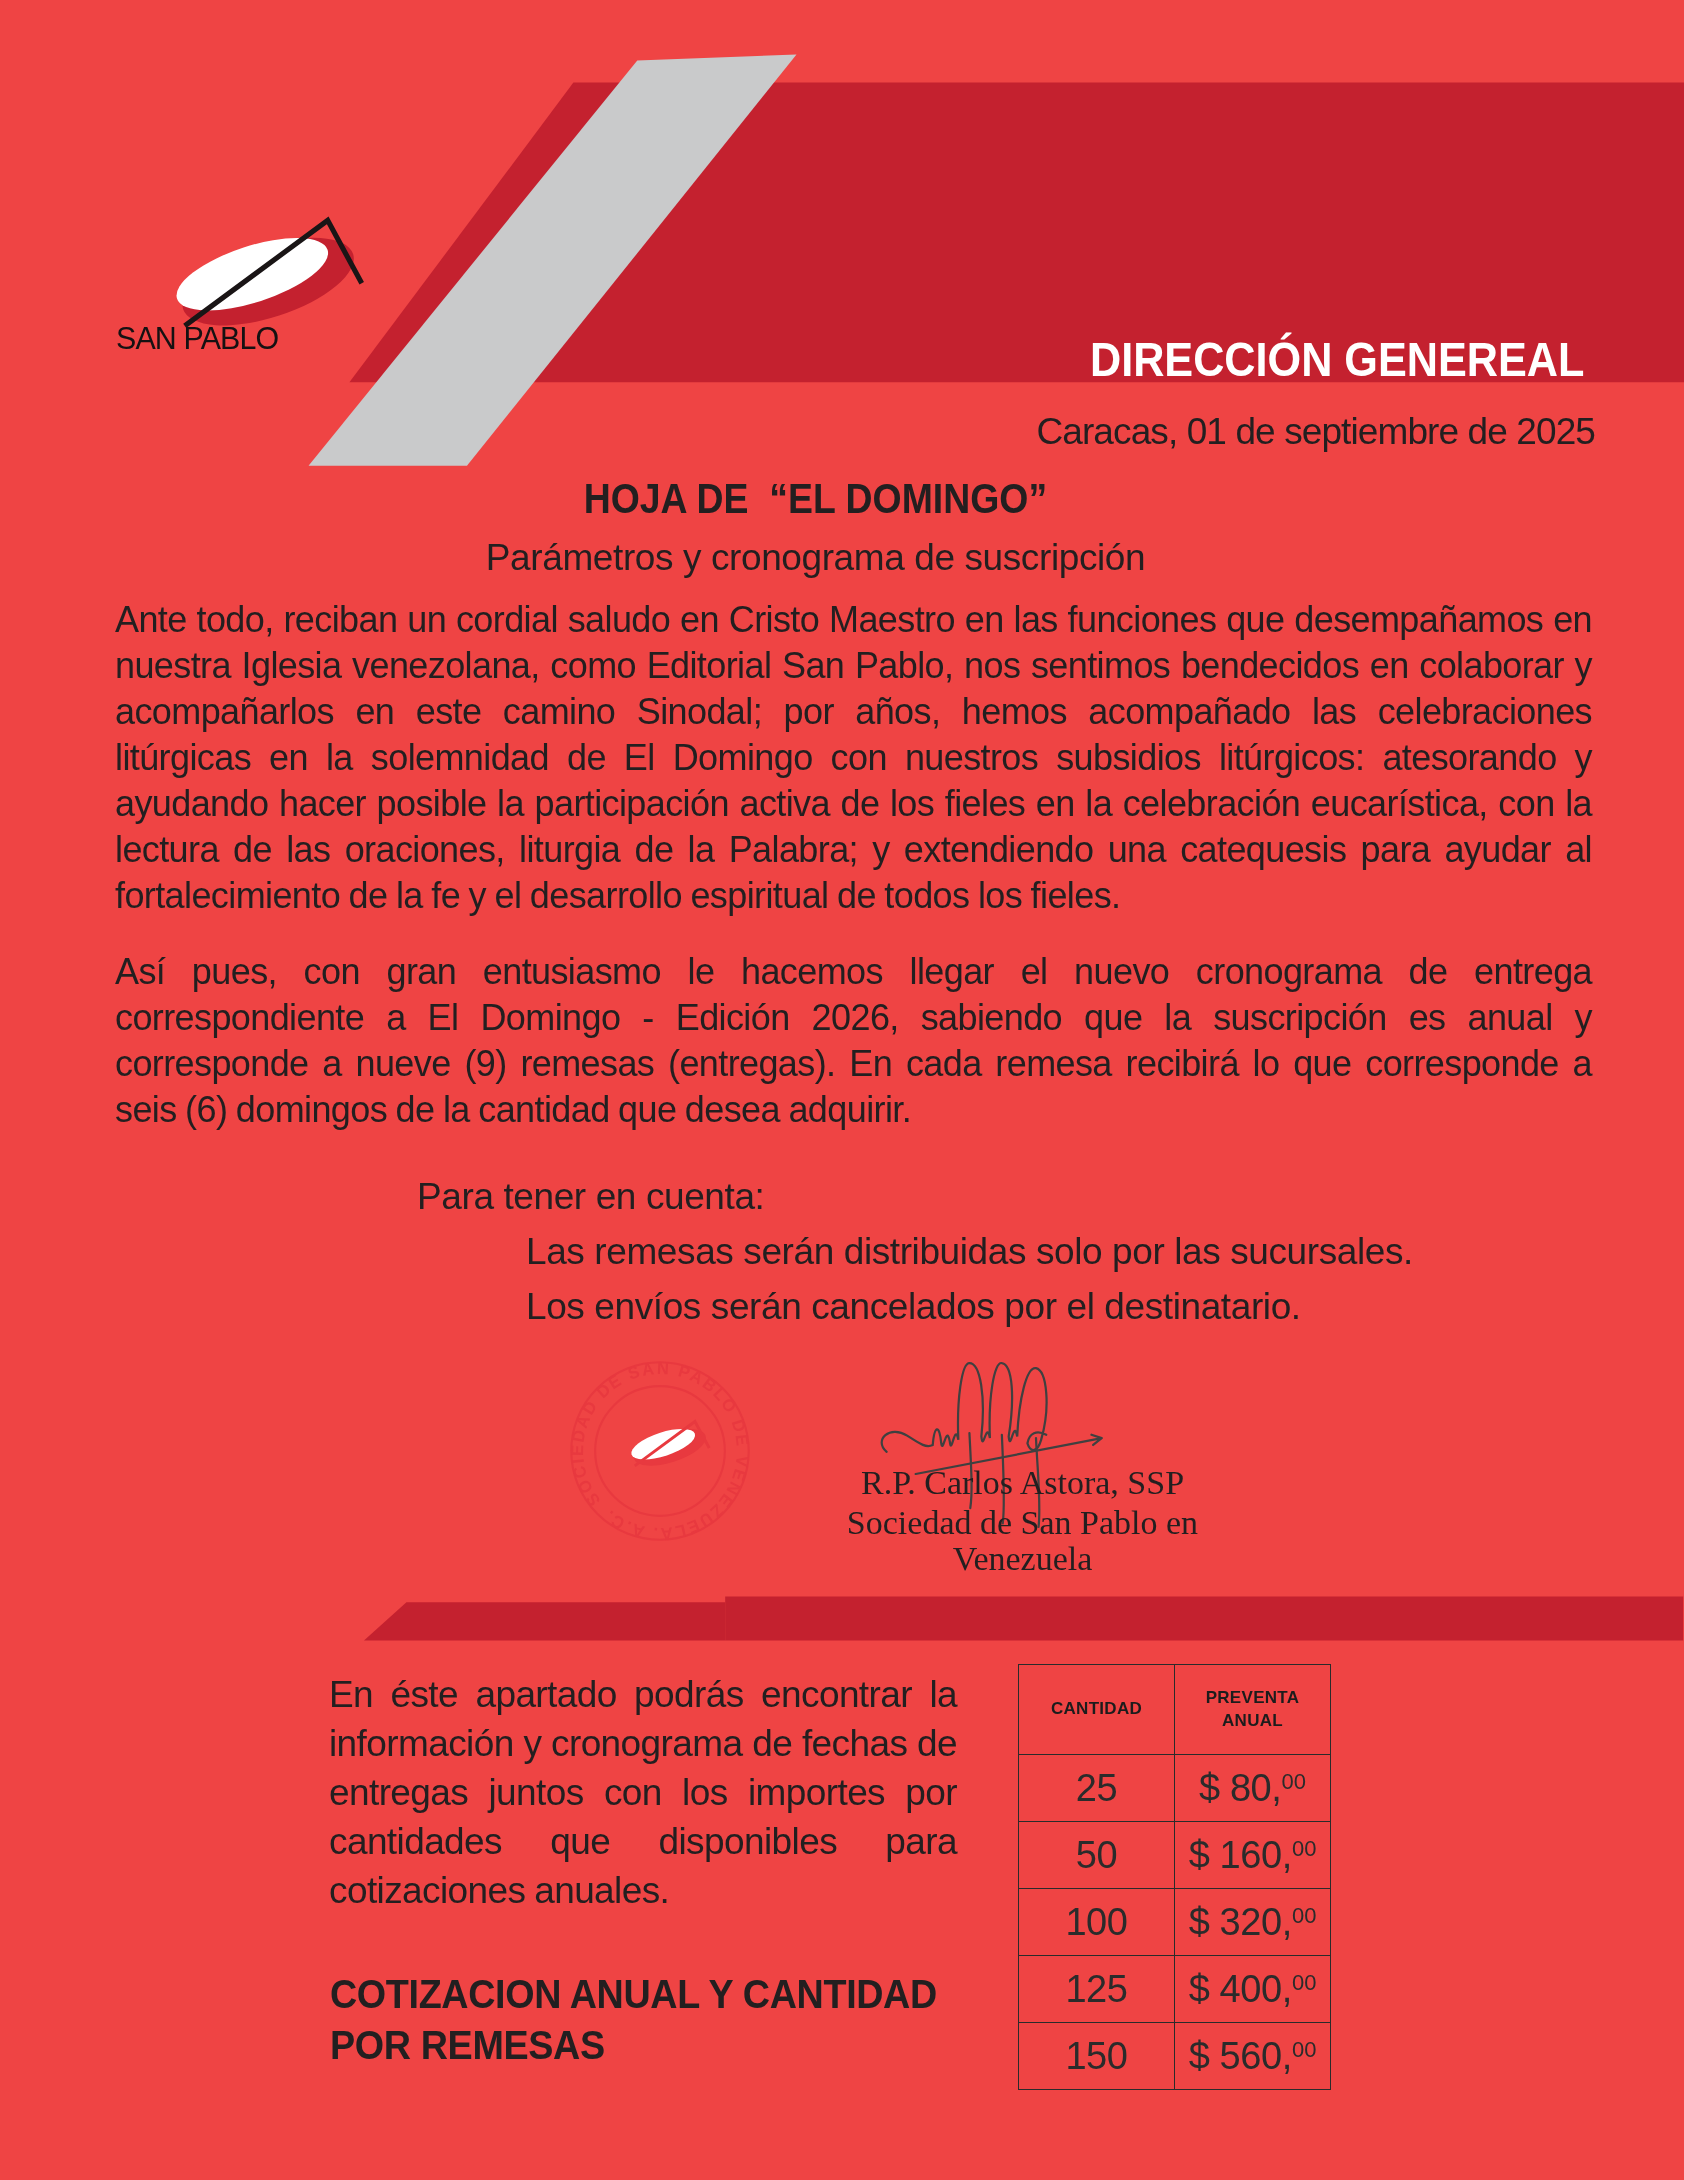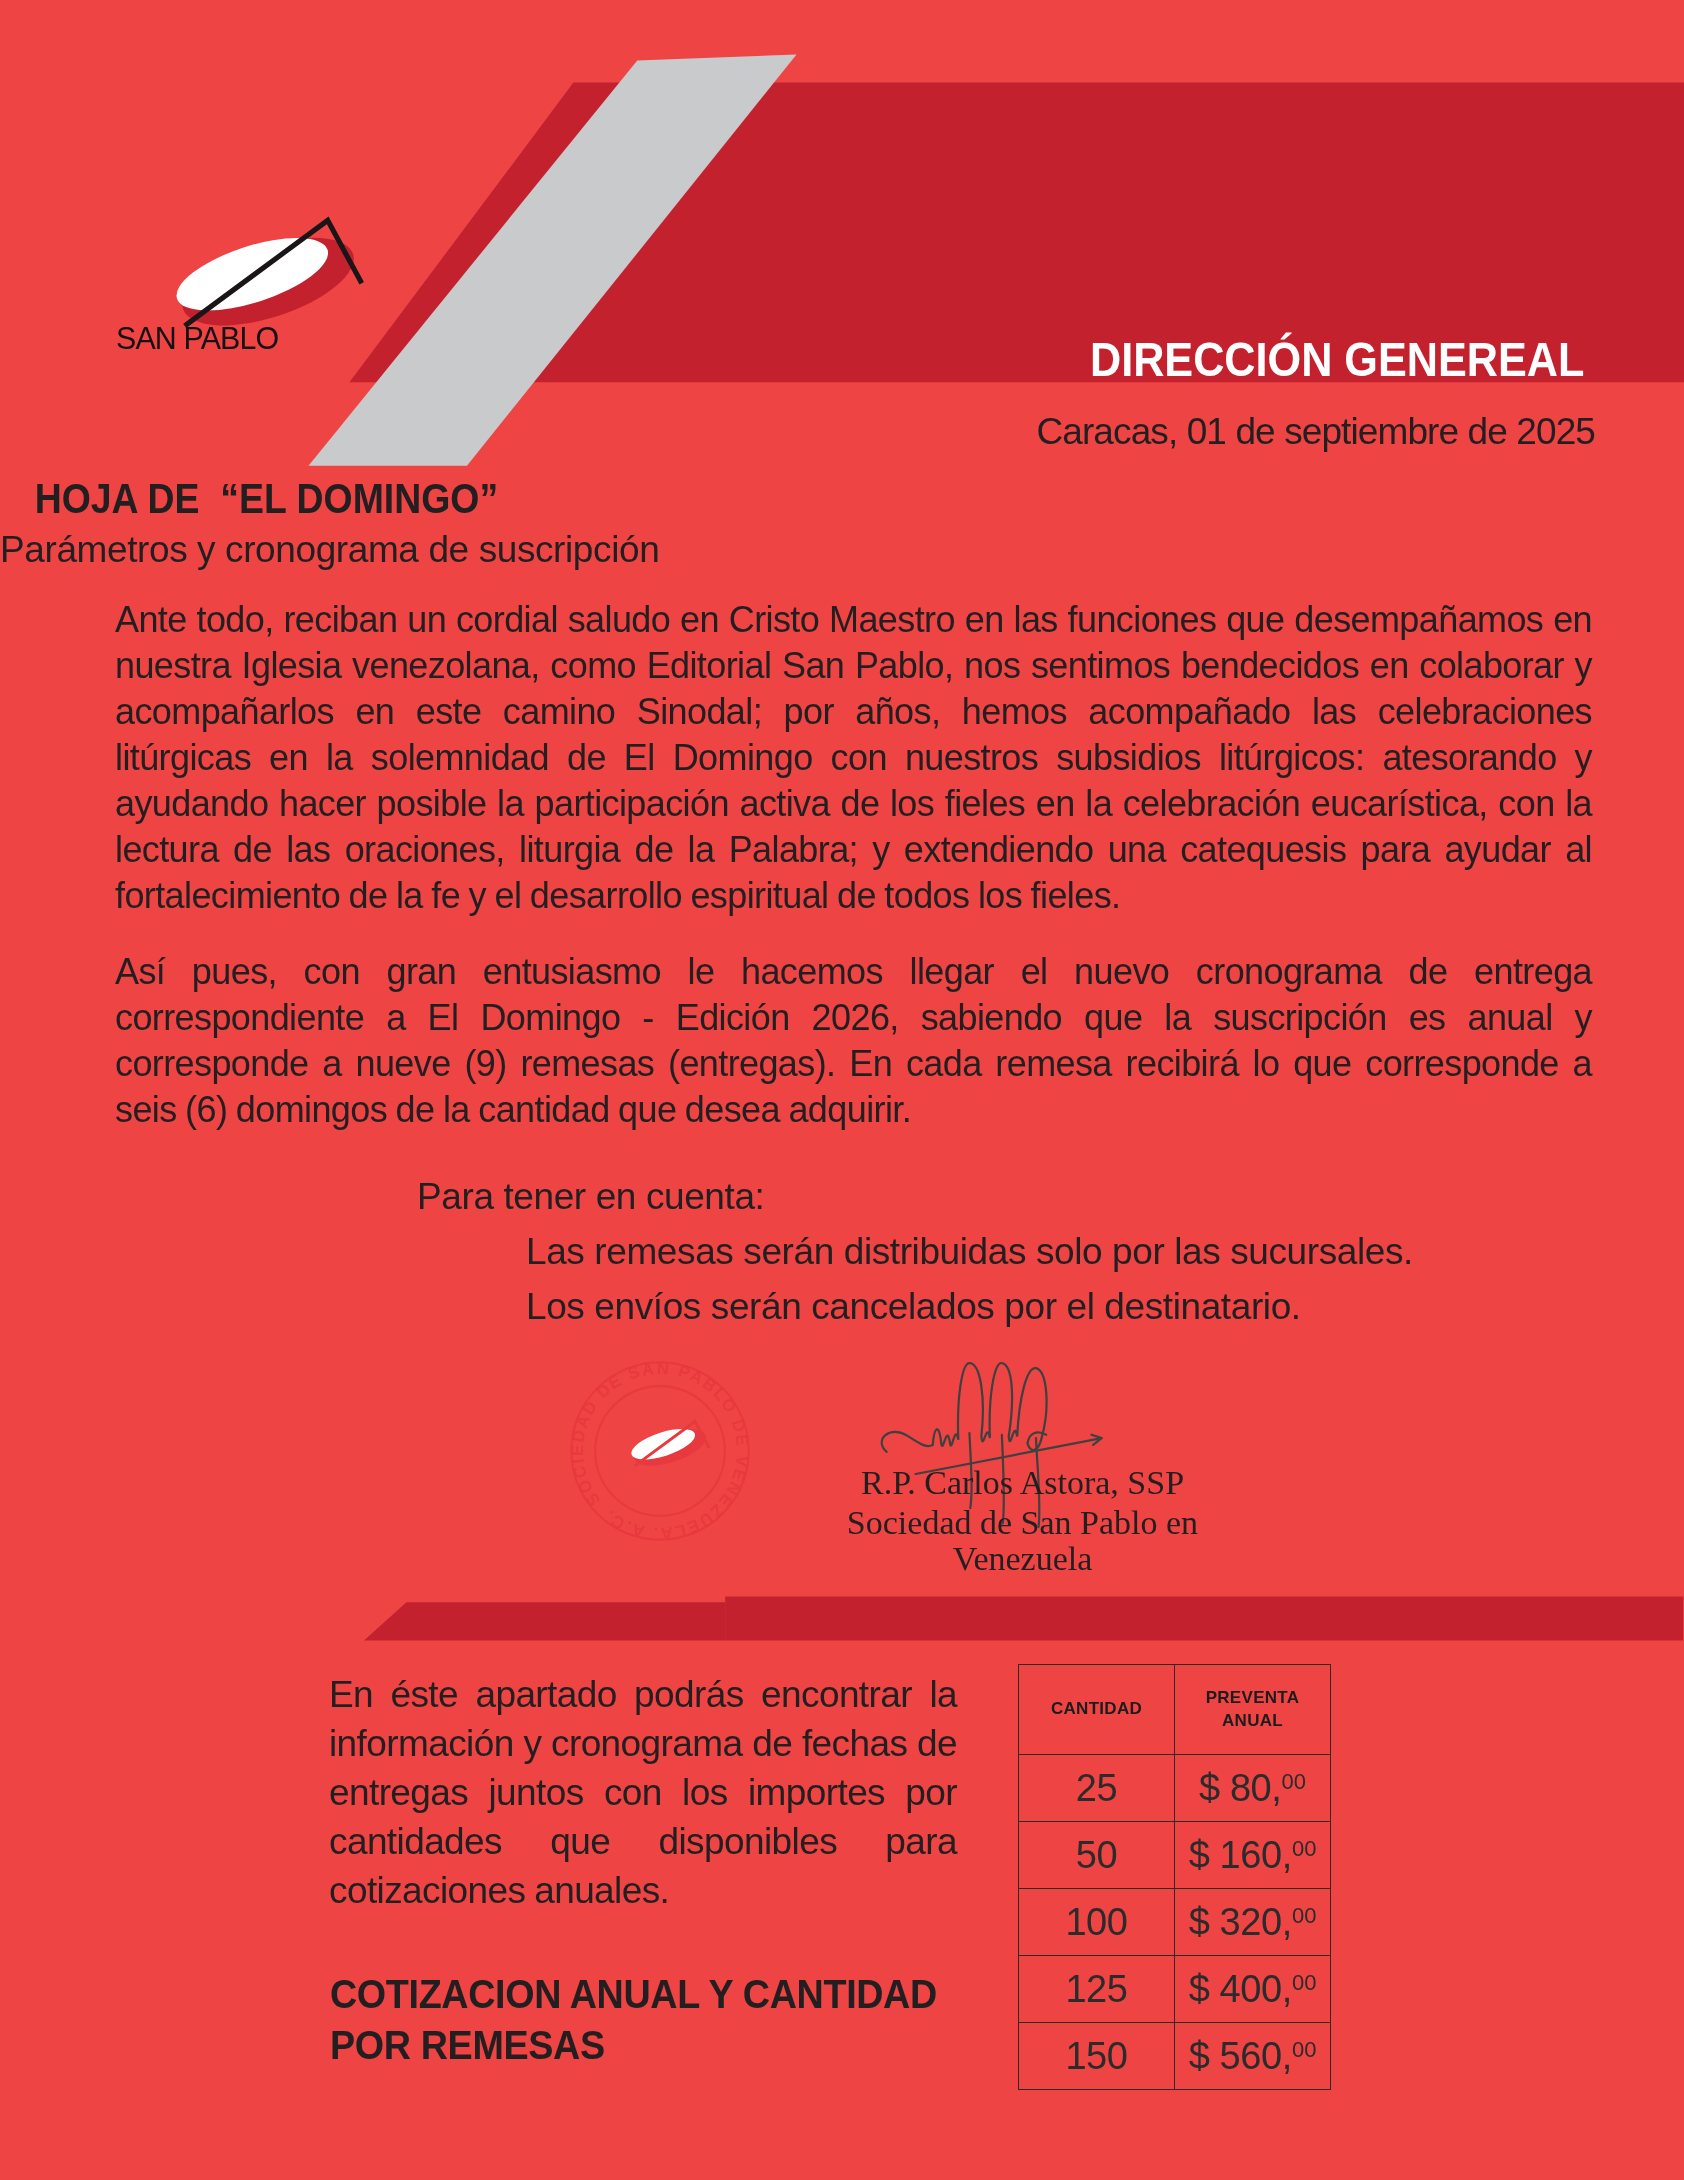--- a/index.html
+++ b/index.html
@@ -7,24 +7,24 @@
         font-family:"Liberation Sans",sans-serif;color:#231f20;}
   .abs{position:absolute;}
   svg{display:block;}
   
   .direccion{right:101px;top:332px;font-size:48px;font-weight:bold;color:#ffffff;
              transform:scaleX(.9);transform-origin:100% 50%;white-space:nowrap;letter-spacing:0;}
   .brand{left:116px;top:320px;font-size:32px;letter-spacing:-0.9px;color:#151112;
          transform:scaleX(.95);transform-origin:0 0;white-space:nowrap;}
   .date{right:90px;top:411px;font-size:37px;letter-spacing:-0.9px;white-space:nowrap;}
   
-  .titles{left:0;top:474px;width:1631px;text-align:left;}
+  .titles{left:0;top:474px;width:1631px;text-align:center;}
   .title1{font-size:43px;font-weight:bold;white-space:pre;display:inline-block;
           transform:scaleX(.87);transform-origin:50% 50%;}
-  .title2{font-size:37px;margin-top:6px;letter-spacing:-0.4px;}
+  .title2{font-size:37px;margin-top:14px;letter-spacing:-0.4px;}
   
   .para{left:115px;width:1477px;font-size:36px;line-height:46px;text-align:justify;
         letter-spacing:-0.6px;word-spacing:-0.9px;}
   .note-h{left:417px;top:1176px;font-size:37px;letter-spacing:-0.4px;}
   .note-i{left:526px;font-size:37px;letter-spacing:-0.4px;white-space:nowrap;}
   
   .sigblock{left:801px;top:1465px;width:443px;text-align:center;
             font-family:"Liberation Serif",serif;}
   .signame{font-size:34px;line-height:36px;}
   .sigorg{font-size:34px;line-height:36px;margin-top:4px;}

